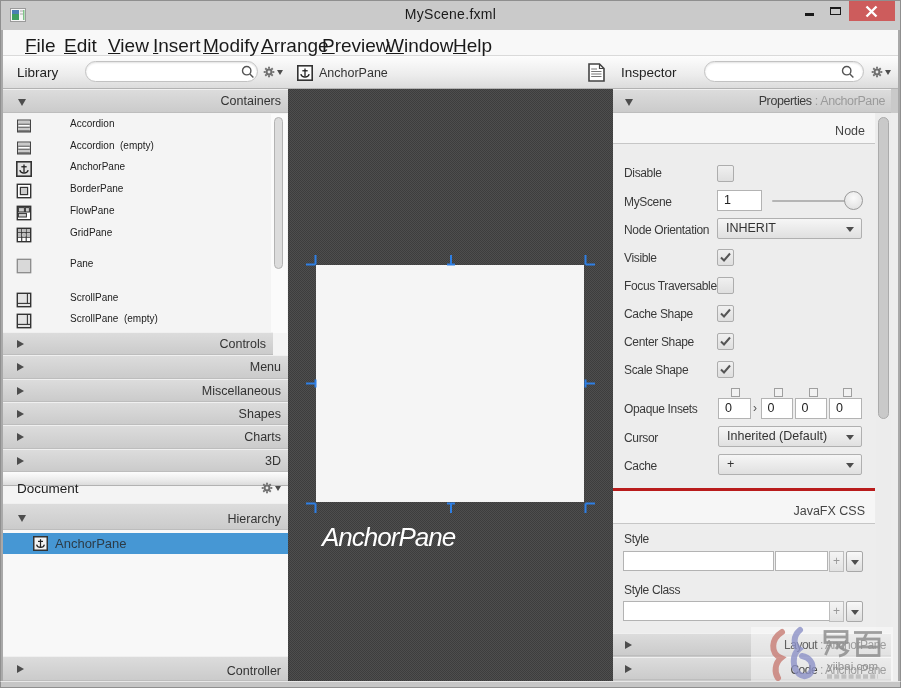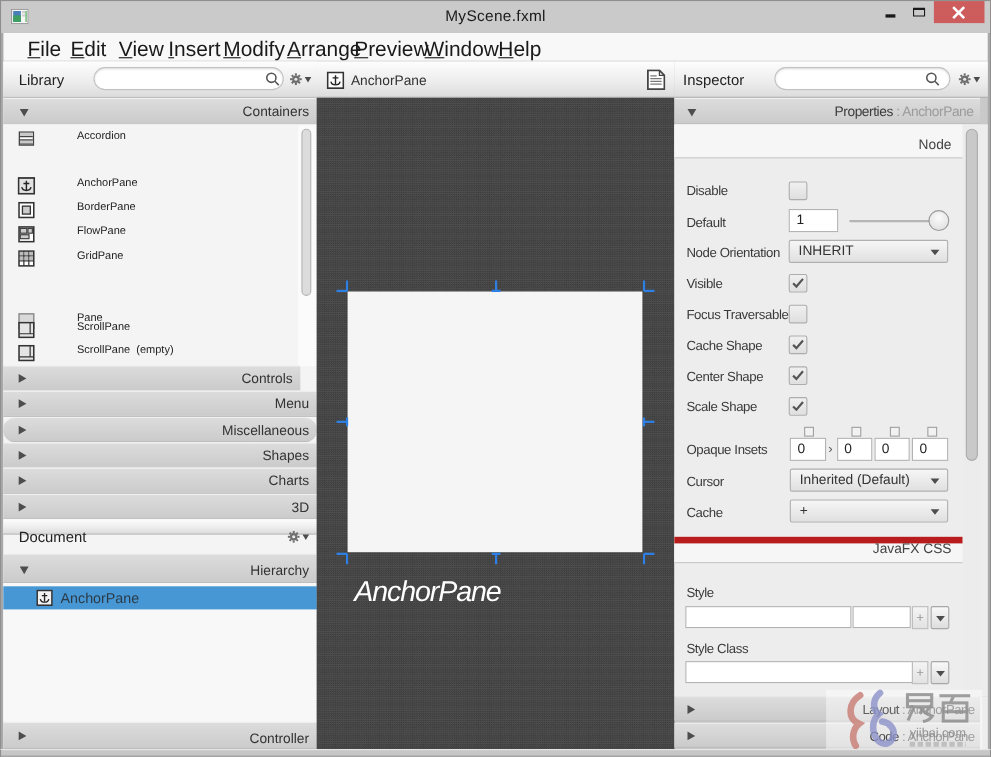--- a/index.html
+++ b/index.html
@@ -156,20 +156,31 @@
       <span class="lico"><svg width="16" height="16" viewBox="0 0 16 16">
           <rect x="1.6" y="2.1" width="12.8" height="11.8" fill="#fff" stroke="#444" stroke-width="1.2"></rect>
           <rect x="2.2" y="2.7" width="11.6" height="3" fill="#c9c9c9"></rect>
           <line x1="2.2" y1="6.2" x2="13.8" y2="6.2" stroke="#444" stroke-width="1"></line>
           <rect x="2.2" y="9.5" width="11.6" height="3.2" fill="#c9c9c9"></rect>
           <line x1="2.2" y1="9.2" x2="13.8" y2="9.2" stroke="#444" stroke-width="1"></line>
           <line x1="2.2" y1="12.9" x2="13.8" y2="12.9" stroke="#444" stroke-width="1"></line>
         </svg></span>
       <span class="ltxt">Accordion</span>
     </div>
+  <div class="lrow" style="top:24px;">
+      <span class="lico"><svg width="16" height="16" viewBox="0 0 16 16">
+          <rect x="1.6" y="2.1" width="12.8" height="11.8" fill="#fff" stroke="#444" stroke-width="1.2"></rect>
+          <rect x="2.2" y="2.7" width="11.6" height="3" fill="#c9c9c9"></rect>
+          <line x1="2.2" y1="6.2" x2="13.8" y2="6.2" stroke="#444" stroke-width="1"></line>
+          <rect x="2.2" y="9.5" width="11.6" height="3.2" fill="#c9c9c9"></rect>
+          <line x1="2.2" y1="9.2" x2="13.8" y2="9.2" stroke="#444" stroke-width="1"></line>
+          <line x1="2.2" y1="12.9" x2="13.8" y2="12.9" stroke="#444" stroke-width="1"></line>
+        </svg></span>
+      <span class="ltxt">Accordion&nbsp; (empty)</span>
+    </div>
   <div class="lrow" style="top:45px;">
       <span class="lico"><svg width="16" height="16" viewBox="0 0 15 15">
           <rect x="0.75" y="0.75" width="13.5" height="13.5" fill="#e2e2e2" stroke="#333" stroke-width="1.5"></rect>
           <g stroke="#222" stroke-width="1.2" fill="none">
             <line x1="7.5" y1="3.2" x2="7.5" y2="11"></line>
             <line x1="5" y1="5.4" x2="10" y2="5.4"></line>
             <path d="M3.6 8.6 Q4.2 11.4 7.5 11.4 Q10.8 11.4 11.4 8.6"></path>
           </g>
         </svg></span>
       <span class="ltxt">AnchorPane</span>
@@ -201,21 +212,21 @@
           </g>
           <rect x="2" y="2" width="3" height="3" fill="#bbb"></rect>
           <rect x="6.5" y="2" width="3" height="3" fill="#bbb"></rect>
           <rect x="11" y="2" width="3" height="3" fill="#bbb"></rect>
           <rect x="2" y="6.5" width="3" height="3" fill="#bbb"></rect>
           <rect x="6.5" y="6.5" width="3" height="3" fill="#bbb"></rect>
           <rect x="11" y="6.5" width="3" height="3" fill="#bbb"></rect>
         </svg></span>
       <span class="ltxt">GridPane</span>
     </div>
-  <div class="lrow" style="top:168px;">
+  <div class="lrow" style="top:142px;">
       <span class="lico"><svg width="16" height="16" viewBox="0 0 16 16">
           <rect x="1.3" y="1.3" width="13.4" height="13.4" fill="#d9d9d9" stroke="#8a8a8a" stroke-width="1.3"></rect>
         </svg></span>
       <span class="ltxt">Pane</span>
     </div>
   <div class="lrow" style="top:197px;">
       <span class="lico"><svg width="16" height="16" viewBox="0 0 16 16">
           <rect x="1.3" y="1.3" width="13.4" height="13.4" fill="#e4e4e4" stroke="#333" stroke-width="1.4"></rect>
           <line x1="11.4" y1="1.5" x2="11.4" y2="11.4" stroke="#333" stroke-width="1.1"></line>
           <line x1="1.5" y1="11.4" x2="14.5" y2="11.4" stroke="#333" stroke-width="1.1"></line>
@@ -236,21 +247,21 @@
 </div>
 
 <div class="abs sbar" style="left:3px;top:332px;width:270px;height:23px;">
     <div class="tri-r" style="left:14px;top:7px;"></div>
     <span class="rlabel">Controls</span>
   </div>
 <div class="abs sbar" style="left:3px;top:355px;width:285px;height:24px;">
     <div class="tri-r" style="left:14px;top:7px;"></div>
     <span class="rlabel">Menu</span>
   </div>
-<div class="abs sbar" style="left:3px;top:379px;width:285px;height:23px;border-radius:11px;">
+<div class="abs sbar" style="left:3px;top:379px;width:285px;height:23px;">
     <div class="tri-r" style="left:14px;top:7px;"></div>
     <span class="rlabel">Miscellaneous</span>
   </div>
 <div class="abs sbar" style="left:3px;top:402px;width:285px;height:23px;">
     <div class="tri-r" style="left:14px;top:7px;"></div>
     <span class="rlabel">Shapes</span>
   </div>
 <div class="abs sbar" style="left:3px;top:425px;width:285px;height:24px;">
     <div class="tri-r" style="left:14px;top:7px;"></div>
     <span class="rlabel">Charts</span>
@@ -378,21 +389,21 @@
 
 <div class="abs" id="insp-body">
 
   <div class="secband" style="top:0px;height:31px;">
       <span class="rlabel2">Node</span>
     </div>
 
   <span class="ilabel" style="top:53px;">Disable</span>
   <div class="cb" style="top:52px;"></div>
 
-  <span class="ilabel" style="top:81.5px;">Default</span>
+  <span class="ilabel" style="top:81.5px;">MyScene</span>
   <div class="tfield" style="left:104px;top:77px;width:45px;height:21px;">1</div>
   <div style="position:absolute;left:159px;top:86.5px;width:90px;height:2px;background:#b5b5b5;border-radius:1px;"></div>
   <div style="position:absolute;left:231px;top:78px;width:19px;height:19px;border-radius:50%;background:radial-gradient(circle at 50% 35%,#fafafa,#dcdcdc);border:1px solid #9a9a9a;"></div>
 
   <span class="ilabel" style="top:109.5px;">Node Orientation</span>
   <div class="dd" style="left:104px;top:105px;width:144.5px;height:21px;">INHERIT<span class="arr"></span></div>
 
   <span class="ilabel" style="top:137.5px;">Visible</span>
   <div class="cb" style="top:135.5px;"><svg width="15" height="15" viewBox="0 0 15 15">
         <path d="M3 7.5 L6 10.5 L12 3.5" fill="none" stroke="#555" stroke-width="2"></path>
@@ -427,21 +438,21 @@
   <div class="tfield" style="left:147.5px;top:285px;width:32px;height:21px;">0</div>
   <div class="tfield" style="left:181.5px;top:285px;width:32px;height:21px;">0</div>
   <div class="tfield" style="left:216px;top:285px;width:32.5px;height:21px;">0</div>
 
   <span class="ilabel" style="top:317.5px;">Cursor</span>
   <div class="dd" style="left:105px;top:313px;width:144px;height:21px;">Inherited (Default)<span class="arr"></span></div>
 
   <span class="ilabel" style="top:345.5px;">Cache</span>
   <div class="dd" style="left:105px;top:341px;width:144px;height:21px;">+<span class="arr"></span></div>
 
-  <div class="secband" style="top:375px;height:24px;border-top:6px solid #b91c1c;">
+  <div class="secband" style="top:375px;height:36px;border-top:3px solid #b91c1c;">
       <span class="rlabel2">JavaFX CSS</span>
     </div>
 
   <span class="ilabel" style="top:419px;">Style</span>
   <div class="tfield" style="left:10px;top:438px;width:151px;height:20px;"></div>
   <div class="tfield" style="left:162px;top:438px;width:53px;height:20px;"></div>
   <div class="pbtn" style="left:216px;top:438px;">+</div>
   <div class="dbtn" style="left:233px;top:438px;">
       <span class="arr"></span>
     </div>

